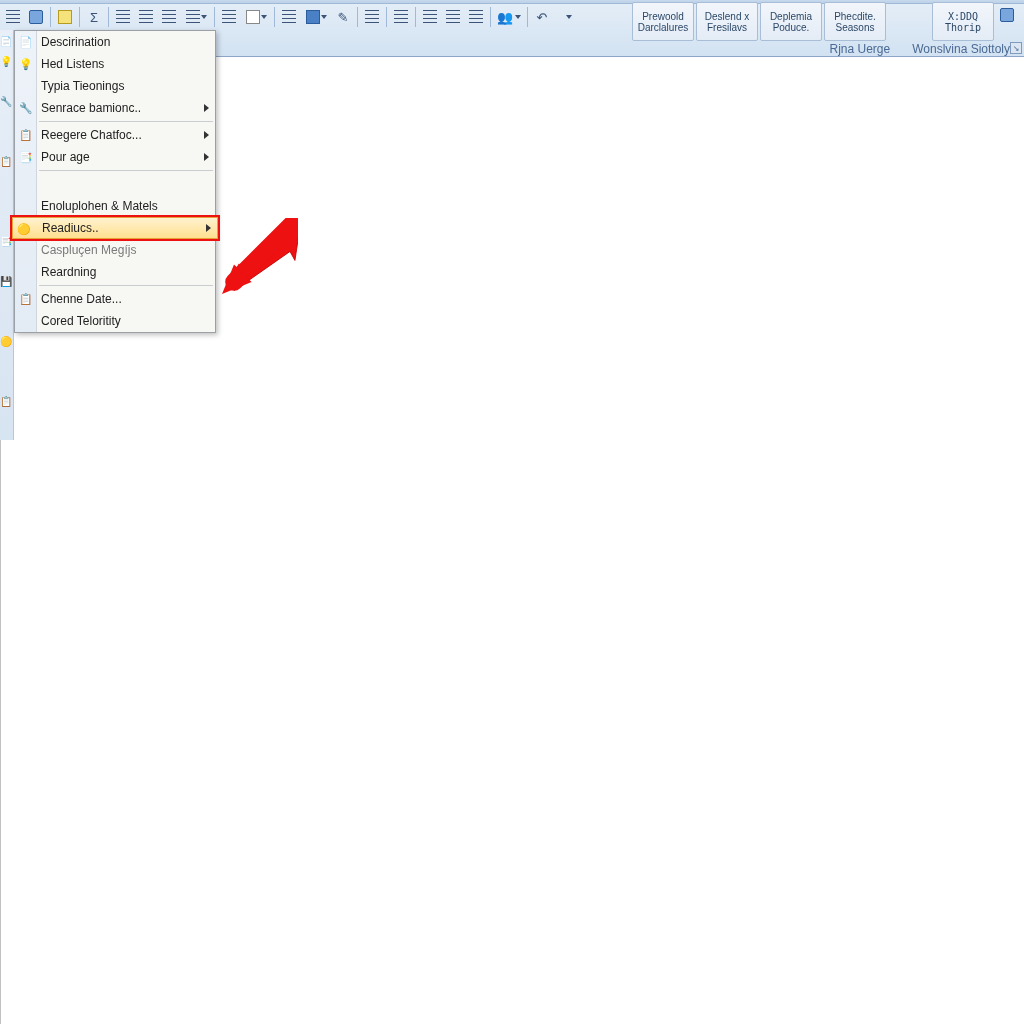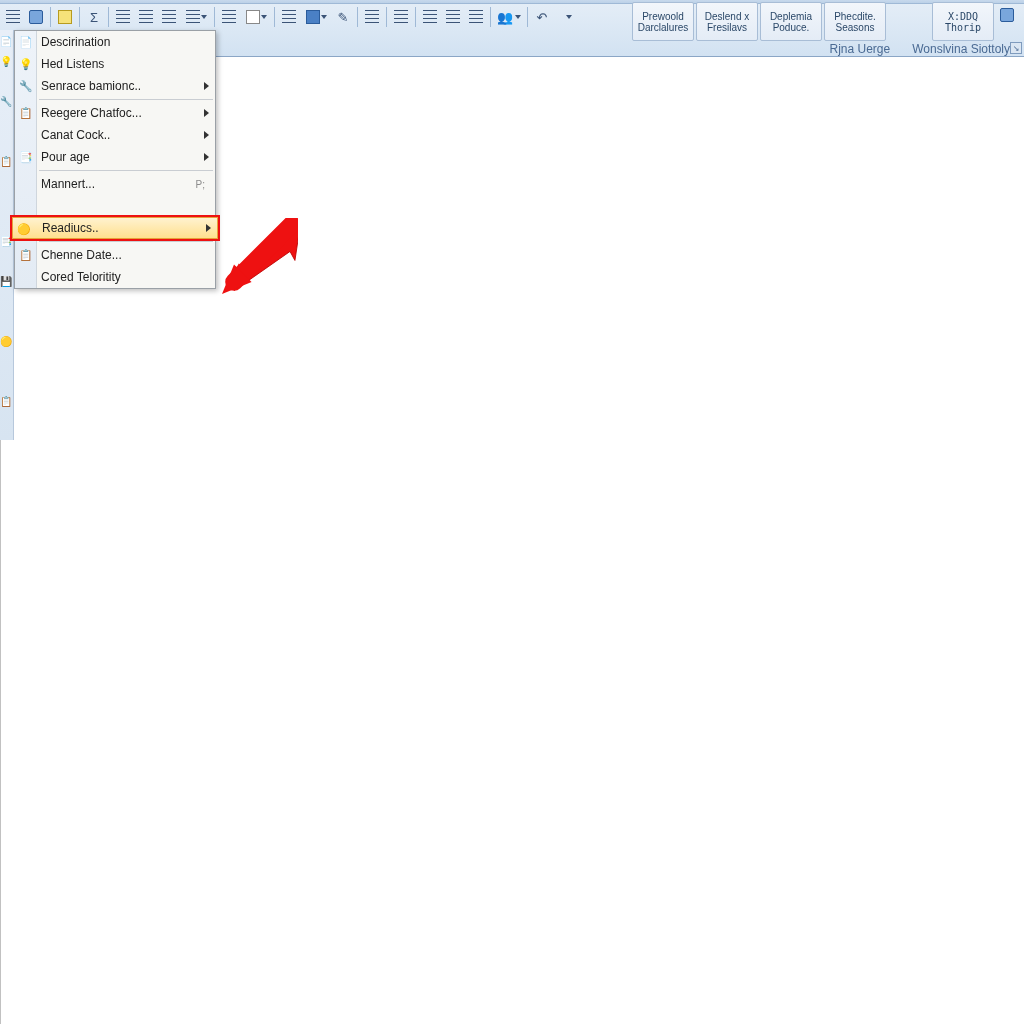--- a/index.html
+++ b/index.html
@@ -358,51 +358,55 @@
   <div id="menu-items">
       <div class="mitem">
         <span class="mi-icon">📄</span>
         <span>Descirination</span>
       </div>
       <div class="mitem">
         <span class="mi-icon">💡</span>
         <span>Hed Listens</span>
       </div>
       <div class="mitem">
+        <span>Typia Tieonings</span>
+      </div>
+      <div class="mitem">
         <span class="mi-icon">🔧</span>
         <span>Senrace bamionc..</span>
         <span class="arrow"></span>
       </div>
       <div class="msep"></div>
       <div class="mitem">
         <span class="mi-icon">📋</span>
         <span>Reegere Chatfoc...</span>
         <span class="arrow"></span>
       </div>
       <div class="mitem">
-        <span>Canat Cock..</span>
-        <span class="arrow"></span>
-      </div>
-      <div class="mitem">
         <span class="mi-icon">📑</span>
         <span>Pour age</span>
         <span class="arrow"></span>
       </div>
       <div class="msep"></div>
-      <div class="mitem">
-        <span>Mannert...</span>
-        <span class="shortcut">P;</span>
-      </div>
       <div class="mitem cut">
         <span></span>
+      </div>
+      <div class="mitem">
+        <span>Enoluplohen &amp; Matels</span>
       </div>
       <div class="mitem highlight">
         <span class="mi-icon">🟡</span>
         <span>Readiucs..</span>
         <span class="arrow"></span>
+      </div>
+      <div class="mitem cut">
+        <span>Caspluçen Megíjs</span>
+      </div>
+      <div class="mitem">
+        <span>Reardning</span>
       </div>
       <div class="msep"></div>
       <div class="mitem">
         <span class="mi-icon">📋</span>
         <span>Chenne Date...</span>
       </div>
       <div class="mitem">
         <span>Cored Teloritity</span>
       </div>
     </div>

